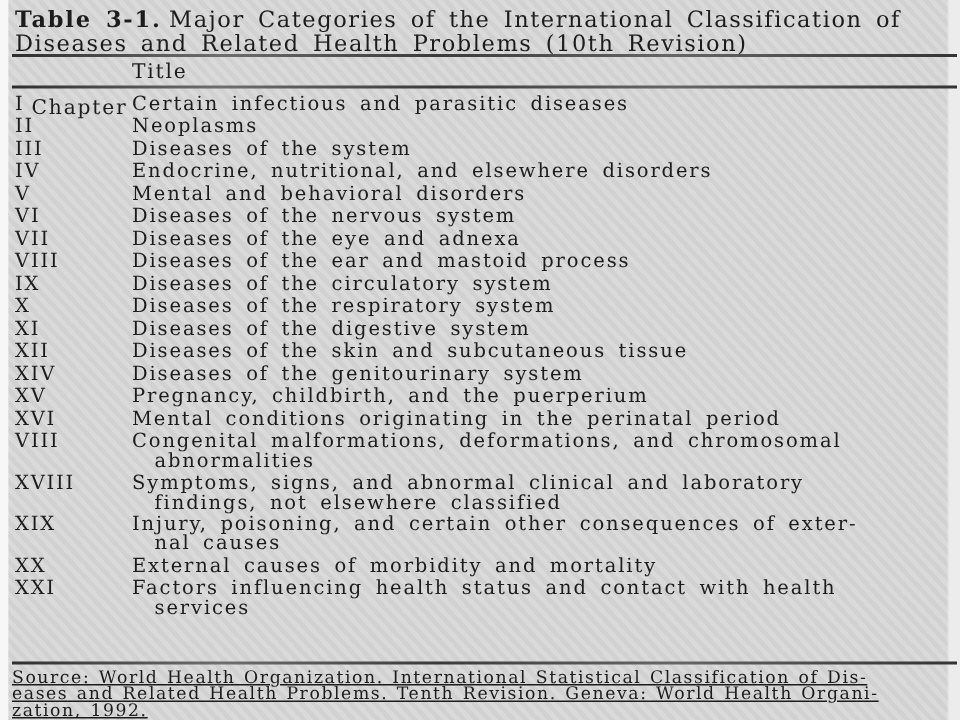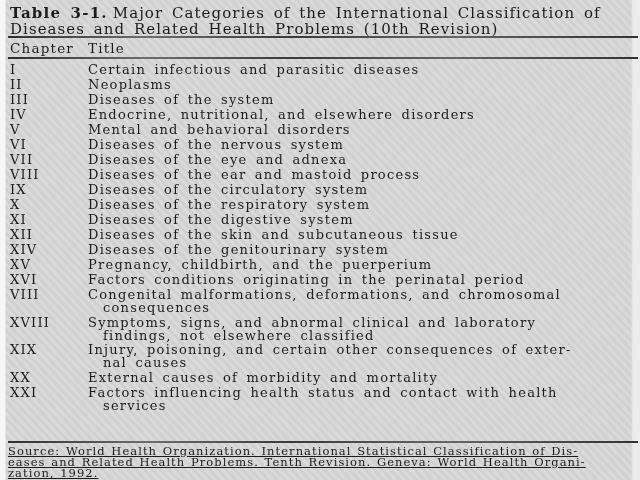--- a/index.html
+++ b/index.html
@@ -25,21 +25,21 @@
   .caption b{font-weight:bold;letter-spacing:1.2px;}
   .caption span{margin-left:5px;}
   .rule{
     position:absolute;left:8px;right:2px;height:2px;
     background:linear-gradient(90deg,#2e2e2e,#6e6e6e 22%,#3a3a3a 45%,#666 70%,#333);
   }
   .rule1{top:36px;}
   .rule2{top:57px;}
   .rule3{top:441px;}
   .colhead{position:absolute;top:40px;left:10px;right:6px;font-size:13.5px;letter-spacing:1.2px;}
-  .colhead .ch{position:absolute;left:0;}
+  .colhead .ch{position:absolute;left:11px;margin-top:24px;}
   .colhead .ti{position:absolute;left:78px;}
   .tbody{position:absolute;top:62px;left:10px;right:4px;font-size:13px;}
   .row{display:flex;}
   .row .chapter{
     flex:none;width:78px;line-height:15px;
     letter-spacing:1.2px;
   }
   .row .title-lines{flex:1;min-width:0;}
   .row .title-lines div{
     line-height:15px;letter-spacing:1.25px;word-spacing:3px;white-space:nowrap;
@@ -166,29 +166,29 @@
   <div class="row">
     <div class="chapter">XV</div>
     <div class="title-lines">
           <div>Pregnancy, childbirth, and the puerperium</div>
         </div>
   </div>
 
   <div class="row">
     <div class="chapter">XVI</div>
     <div class="title-lines">
-          <div>Factors conditions originating in the perinatal period</div>
+          <div>Mental conditions originating in the perinatal period</div>
         </div>
   </div>
 
   <div class="row">
     <div class="chapter">VIII</div>
     <div class="title-lines">
           <div>Congenital malformations, deformations, and chromosomal</div>
-          <div>consequences</div>
+          <div>abnormalities</div>
         </div>
   </div>
 
   <div class="row">
     <div class="chapter">XVIII</div>
     <div class="title-lines">
           <div>Symptoms, signs, and abnormal clinical and laboratory</div>
           <div>findings, not elsewhere classified</div>
         </div>
   </div>

